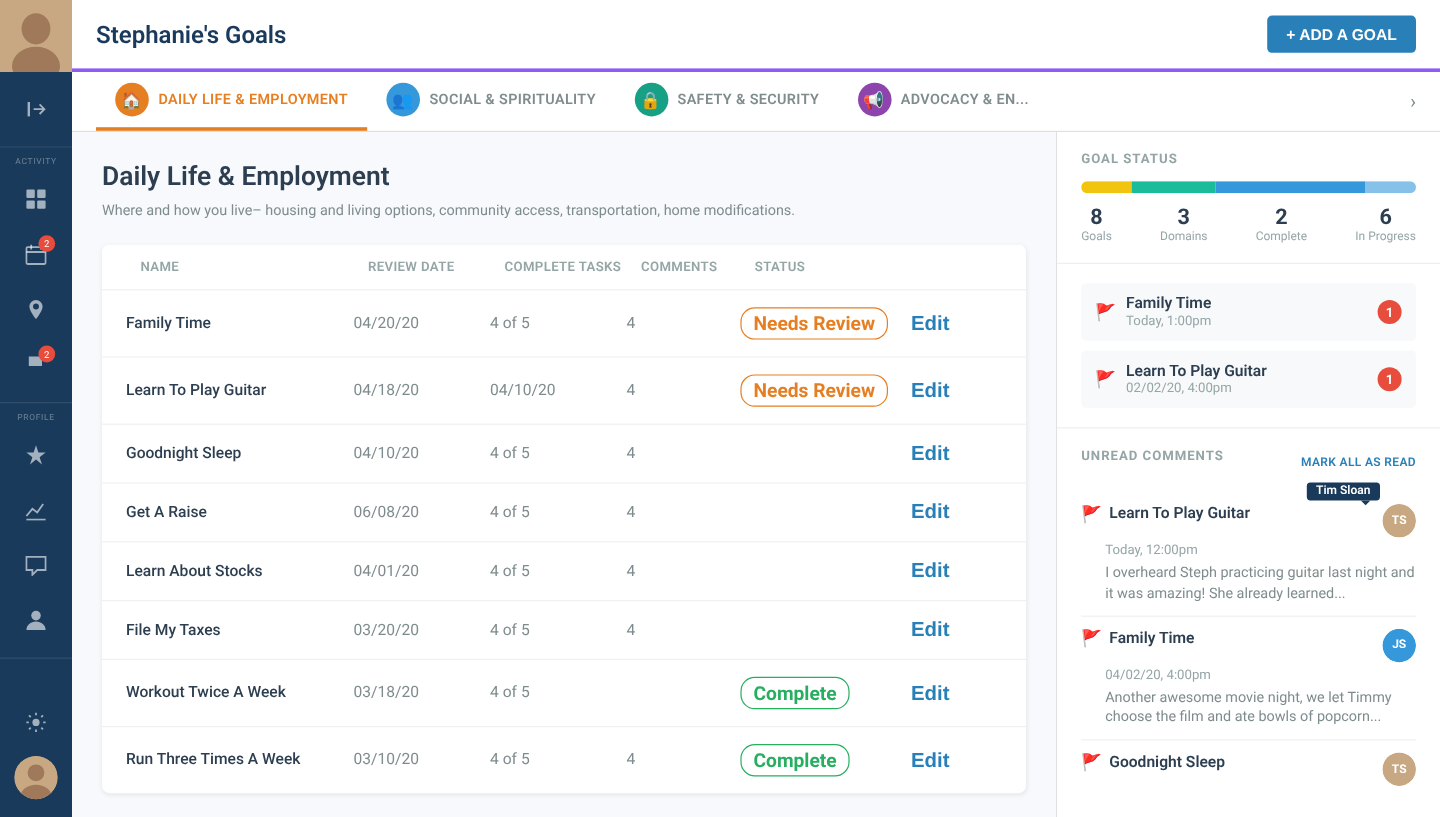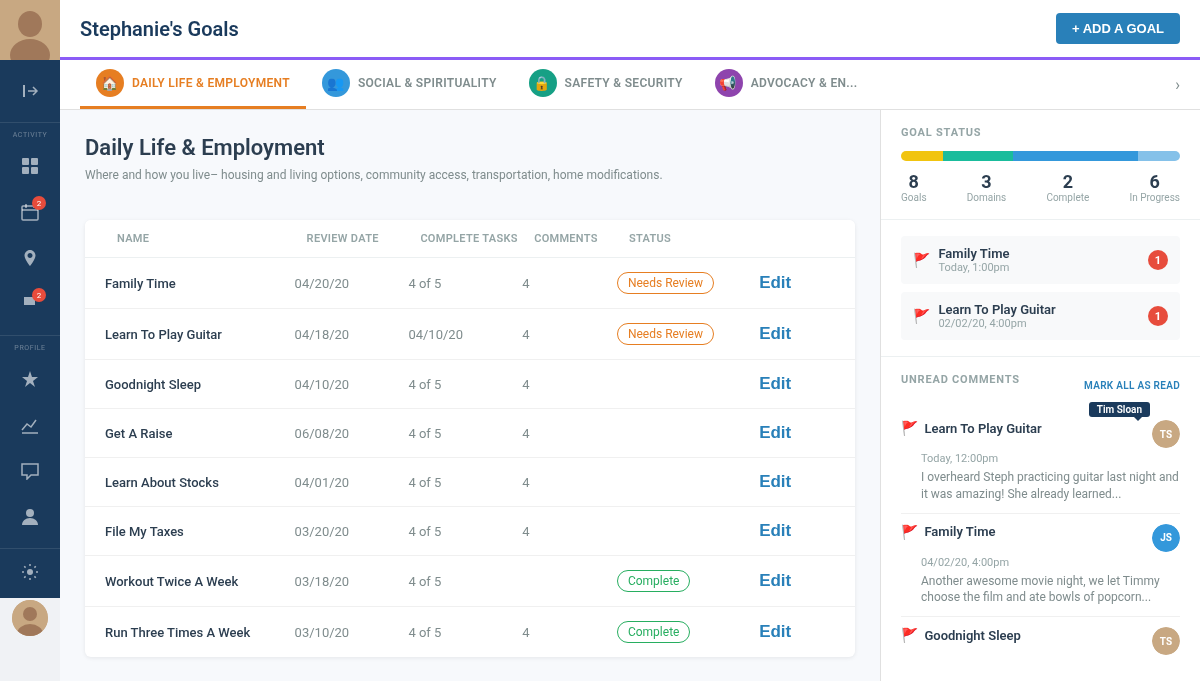--- a/index.html
+++ b/index.html
@@ -7,21 +7,21 @@
 
     
     .sidebar {
       width: 60px;
       background: #1a3a5c;
       display: flex;
       flex-direction: column;
       align-items: center;
       padding: 0;
       flex-shrink: 0;
-      height: 598px;
+      height: 681px;
     }
     .sidebar-avatar {
       width: 60px;
       height: 60px;
       background: #c8a882;
       display: flex;
       align-items: center;
       justify-content: center;
       overflow: hidden;
       flex-shrink: 0;
@@ -176,21 +176,21 @@
     }
     .section-title {
       font-size: 22px;
       font-weight: 600;
       color: #2c3e50;
       margin-bottom: 6px;
     }
     .section-desc {
       font-size: 12px;
       color: #7f8c8d;
-      margin-bottom: 36px;
+      margin-bottom: 20px;
       line-height: 1.5;
     }
 
     
     .goals-table {
       background: white;
       border-radius: 6px;
       box-shadow: 0 1px 4px rgba(0,0,0,0.08);
       overflow: hidden;
     }
@@ -220,22 +220,22 @@
     .table-cell {
       font-size: 13px;
       color: #2c3e50;
     }
     .table-cell.name { font-weight: 500; }
     .table-cell.date, .table-cell.tasks, .table-cell.comments { color: #7f8c8d; }
     .status-badge {
       display: inline-block;
       padding: 3px 10px;
       border-radius: 12px;
-      font-size: 12px;
-      font-weight: 400;
+      font-size: 16px;
+      font-weight: 700;
       text-align: center;
     }
     .status-needs-review {
       border: 1px solid #e67e22;
       color: #e67e22;
       background: transparent;
     }
     .status-complete {
       border: 1px solid #27ae60;
       color: #27ae60;

